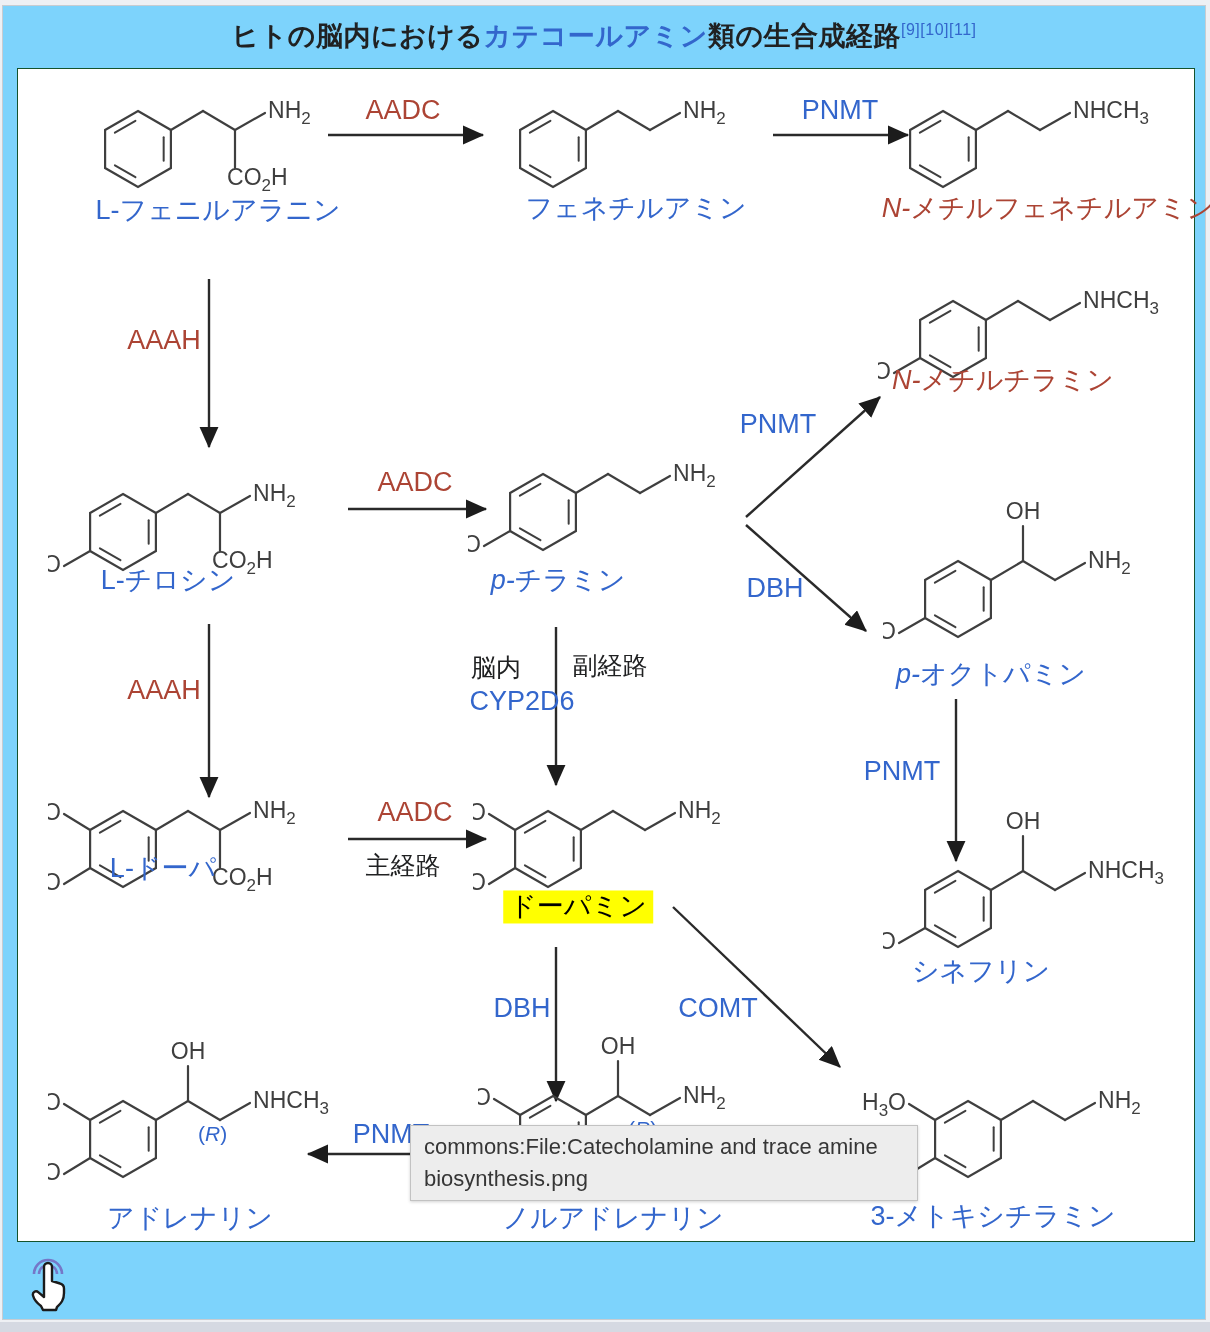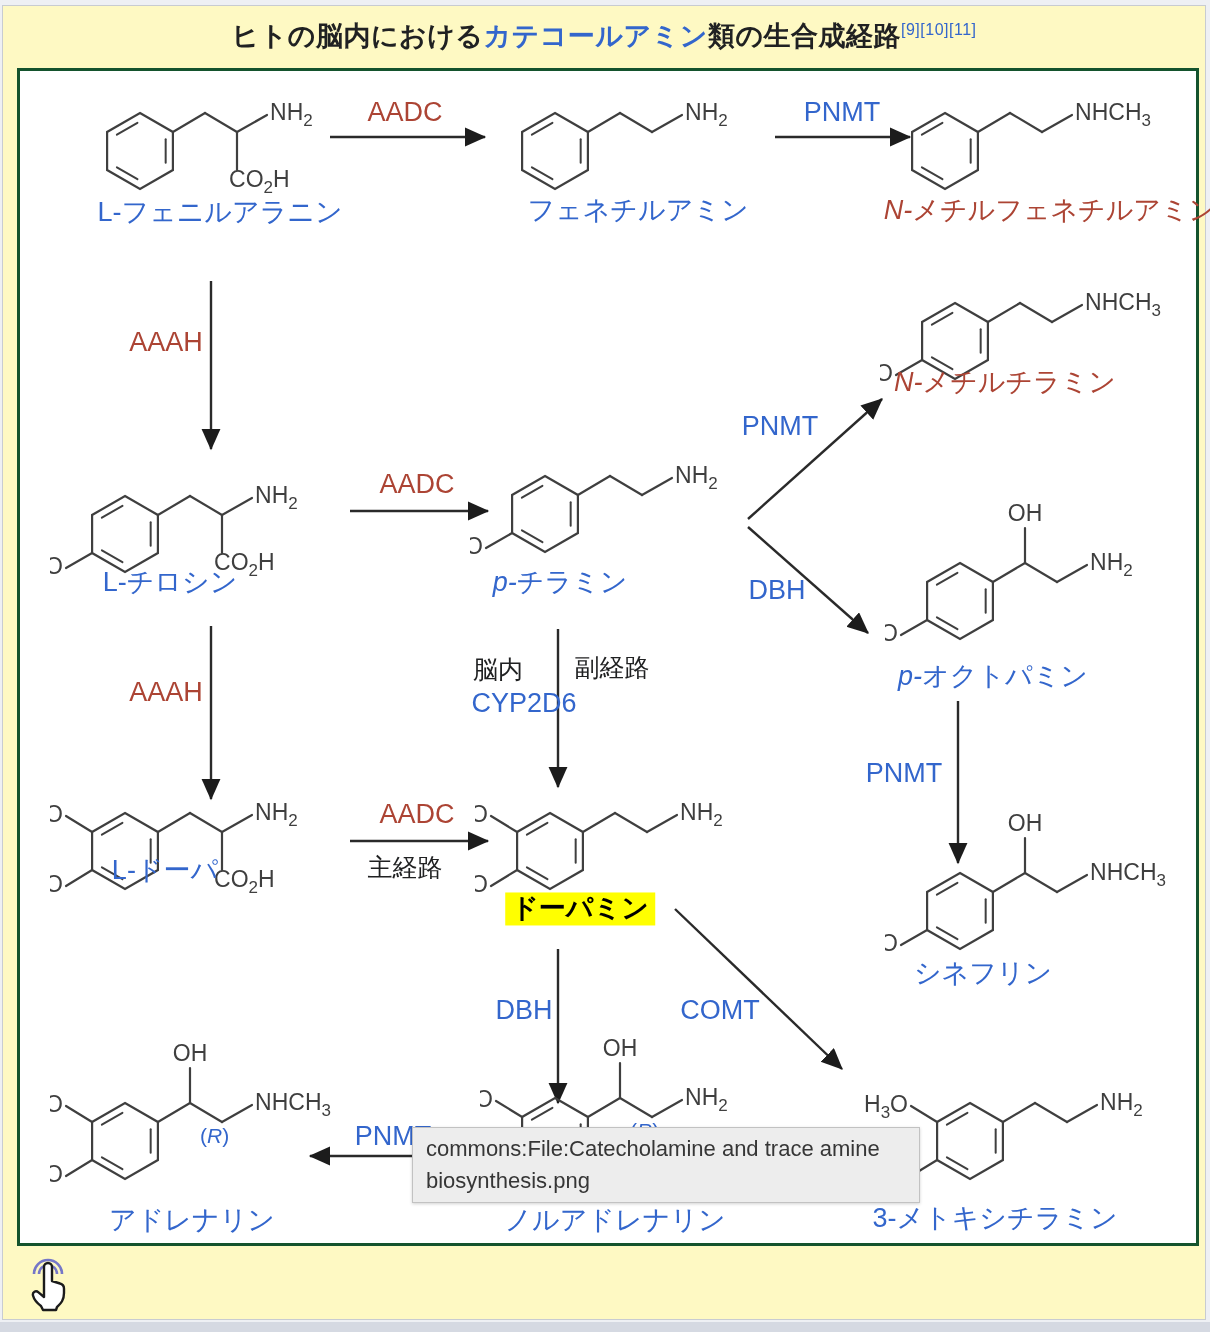--- a/index.html
+++ b/index.html
@@ -5,46 +5,46 @@
   html,body{margin:0;padding:0;}
   body{
     width:1210px;height:1332px;position:relative;
     background:#eef0f4;
     font-family:"Liberation Sans","DejaVu Sans",sans-serif;
     color:#202122;
     overflow:hidden;
   }
   .widget{
     position:absolute;left:2px;top:5px;width:1204px;height:1315px;
-    background:#fef9c3;border:1px solid #c8ccd1;box-sizing:border-box;
+    background:#7dd3fc;border:1px solid #c8ccd1;box-sizing:border-box;
   }
   .title{
     position:absolute;top:12px;left:0;width:100%;
     text-align:center;font-size:27px;font-weight:bold;color:#202122;
     letter-spacing:.5px;
   }
   .title .blue{color:#3366cc;text-decoration:none;cursor:pointer;}
   .title sup{font-size:16px;font-weight:normal;}
   .title sup a{color:#3366cc;text-decoration:none;cursor:pointer;}
   .diagram{
     position:absolute;left:14px;top:62px;width:1176px;height:1172px;
-    background:#ffffff;border:3px solid #14532d;
+    background:#ffffff;border:1px solid #14532d;
   }
   #arrows{position:absolute;left:0;top:0;width:1176px;height:1172px;}
   .mol{position:absolute;}
   .clabel,.elabel{
     position:absolute;transform:translate(-50%,-50%);
     font-size:27px;white-space:nowrap;line-height:1.15;
   }
   .c-link{color:#3366cc;}
   .c-red{color:#ac4434;text-align:center;}
   .c-black{color:#202122;text-align:right;}
   .elabel.small{font-size:25px;}
   .c-highlight{
-    background:#ffff00;color:#000;font-weight:bold;padding:1px 6px;
+    background:#ffff00;color:#000;font-weight:normal;padding:1px 6px;
   }
   .tooltip{
     position:absolute;left:368px;top:1056px;width:508px;box-sizing:border-box;
     background:#ededed;border:1px solid #c2c2c2;
     padding:5px 13px;font-size:22px;line-height:1.45;color:#363636;
     z-index:20;box-shadow:0 1px 3px rgba(0,0,0,.18);margin-left:24px;
   }
   .caption{
     position:absolute;left:14px;top:1246px;width:1176px;height:62px;
     display:flex;align-items:center;gap:16px;

